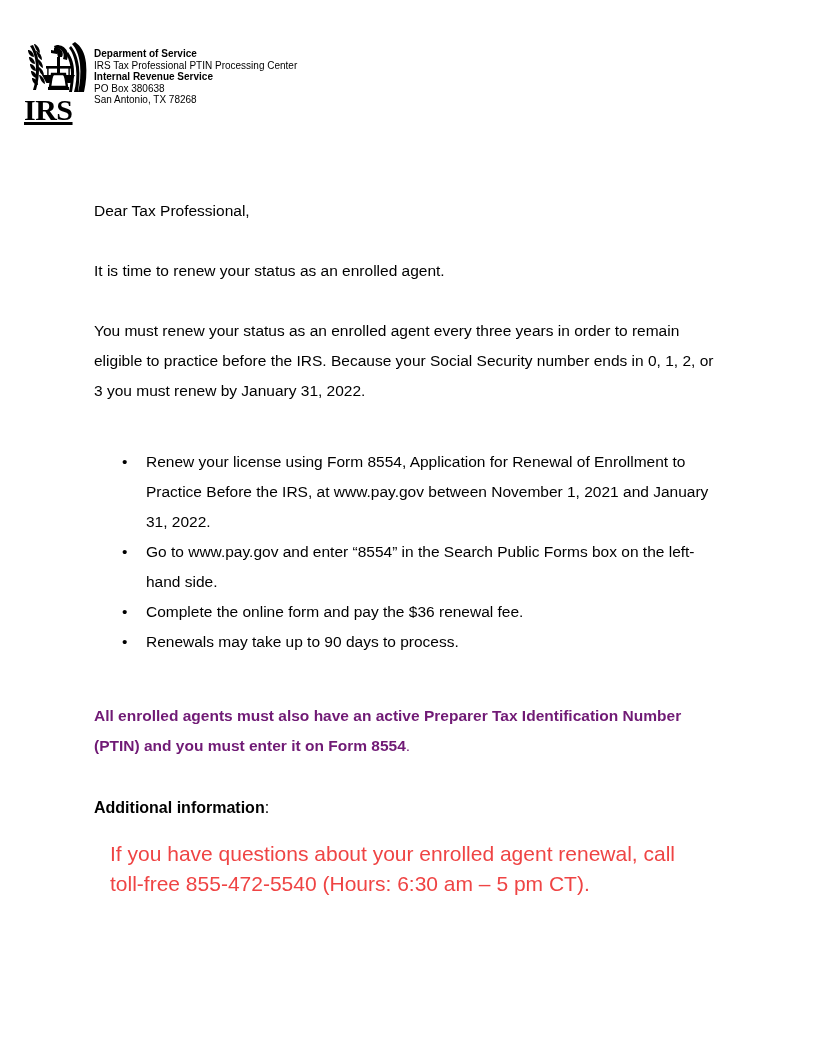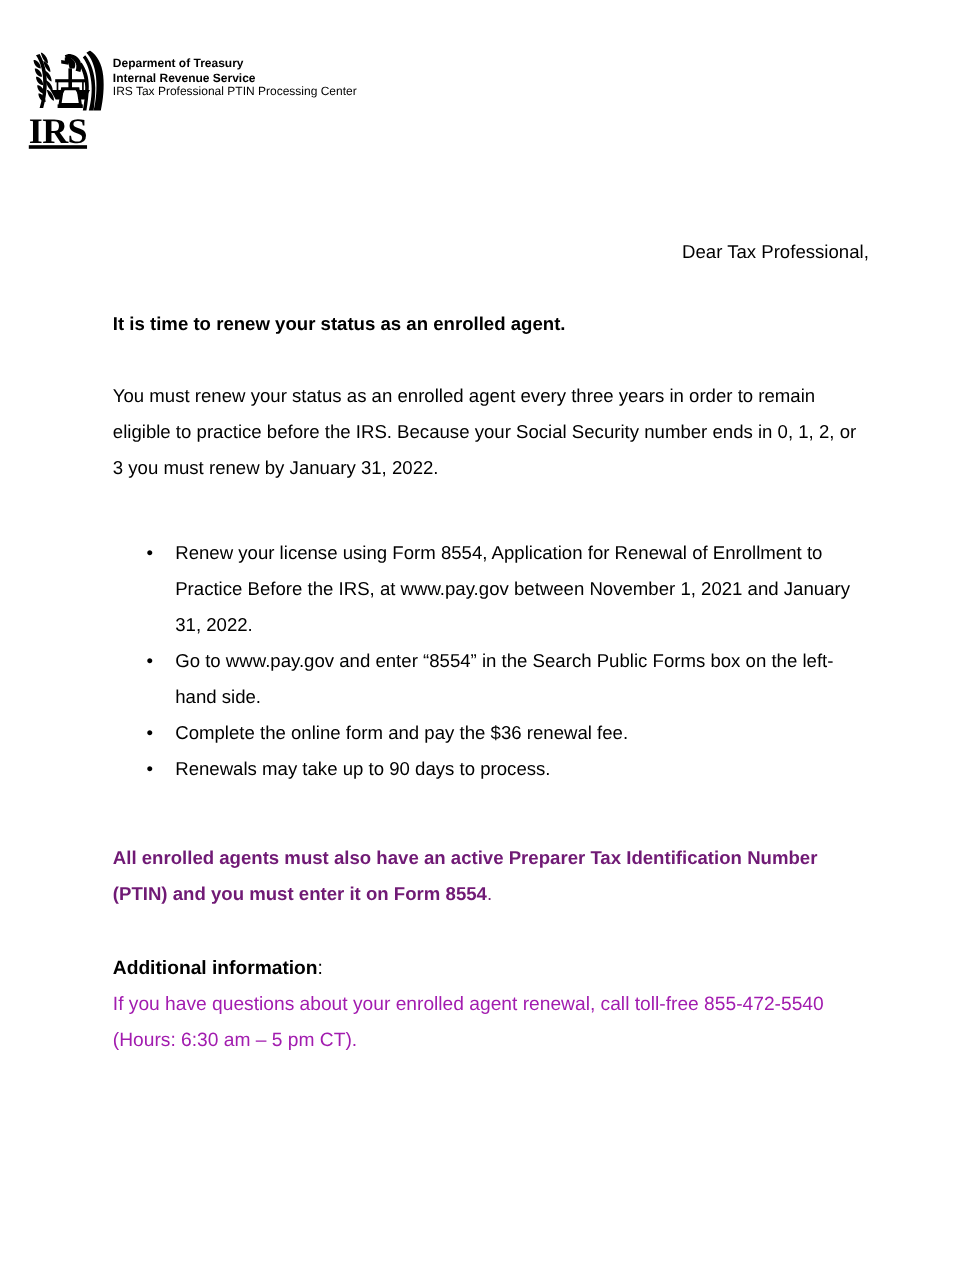--- a/index.html
+++ b/index.html
@@ -74,22 +74,22 @@
     left: 94px;
     top: 196px;
     width: 630px;
   }
   .para {
     font-size: 15.5px;
     line-height: 30px;
     color: #000;
     margin: 0;
   }
-  .para.salutation { margin-bottom: 30px; text-align: right; }
-  .para.lead       { margin-bottom: 30px; font-weight: bold; }
+  .para.salutation { margin-bottom: 30px; }
+  .para.lead       { margin-bottom: 30px; }
   .para.body-copy  { margin-bottom: 41px; }
 
   .bullets {
     list-style: none;
     margin: 14px 0 0 0;
     padding: 0;
   }
   .bullet-item {
     position: relative;
     padding-left: 52px;
@@ -121,24 +121,24 @@
     margin: 32px 0 0 0;
     font-size: 16px;
     line-height: 30px;
     font-weight: 700;
     color: #000;
   }
   .section-head .tail {
     font-weight: 400;
   }
   .section-body {
-    margin: 0;
-    font-size: 16px;
-    line-height: 30px;
-    color: #a21caf;
+    margin: 16px;
+    font-size: 21px;
+    line-height: 30px;
+    color: #ef4444;
   }
 </style>
 </head>
 <body>
 
 <div class="page">
 
   <div class="letterhead">
 
     <div class="logo-block">
@@ -179,23 +179,25 @@
           <path d="M39,33 L51,33 L46.6,41 L43.4,41 Z"></path>
 
           <path d="M28,32 L41,32 L43,45 L26,45 Z" fill="none" stroke="#000000" stroke-width="2.4"></path>
           <rect x="24" y="45" width="21" height="3"></rect>
         </g>
       </svg>
       <div class="logo-wordmark">IRS</div>
     </div>
 
     <div class="agency-block">
-      <div class="agency-line bold">Deparment of Treasury</div>
+      <div class="agency-line bold">Deparment of Service</div>
+      <div class="agency-line">IRS Tax Professional PTIN Processing Center</div>
       <div class="agency-line bold">Internal Revenue Service</div>
-      <div class="agency-line">IRS Tax Professional PTIN Processing Center</div>
+      <div class="agency-line">PO Box 380638</div>
+      <div class="agency-line">San Antonio, TX 78268</div>
     </div>
 
   </div>
 
   <div class="letter">
 
     <p class="para salutation">Dear Tax Professional,</p>
 
     <p class="para lead">It is time to renew your status as an enrolled agent.</p>
 

